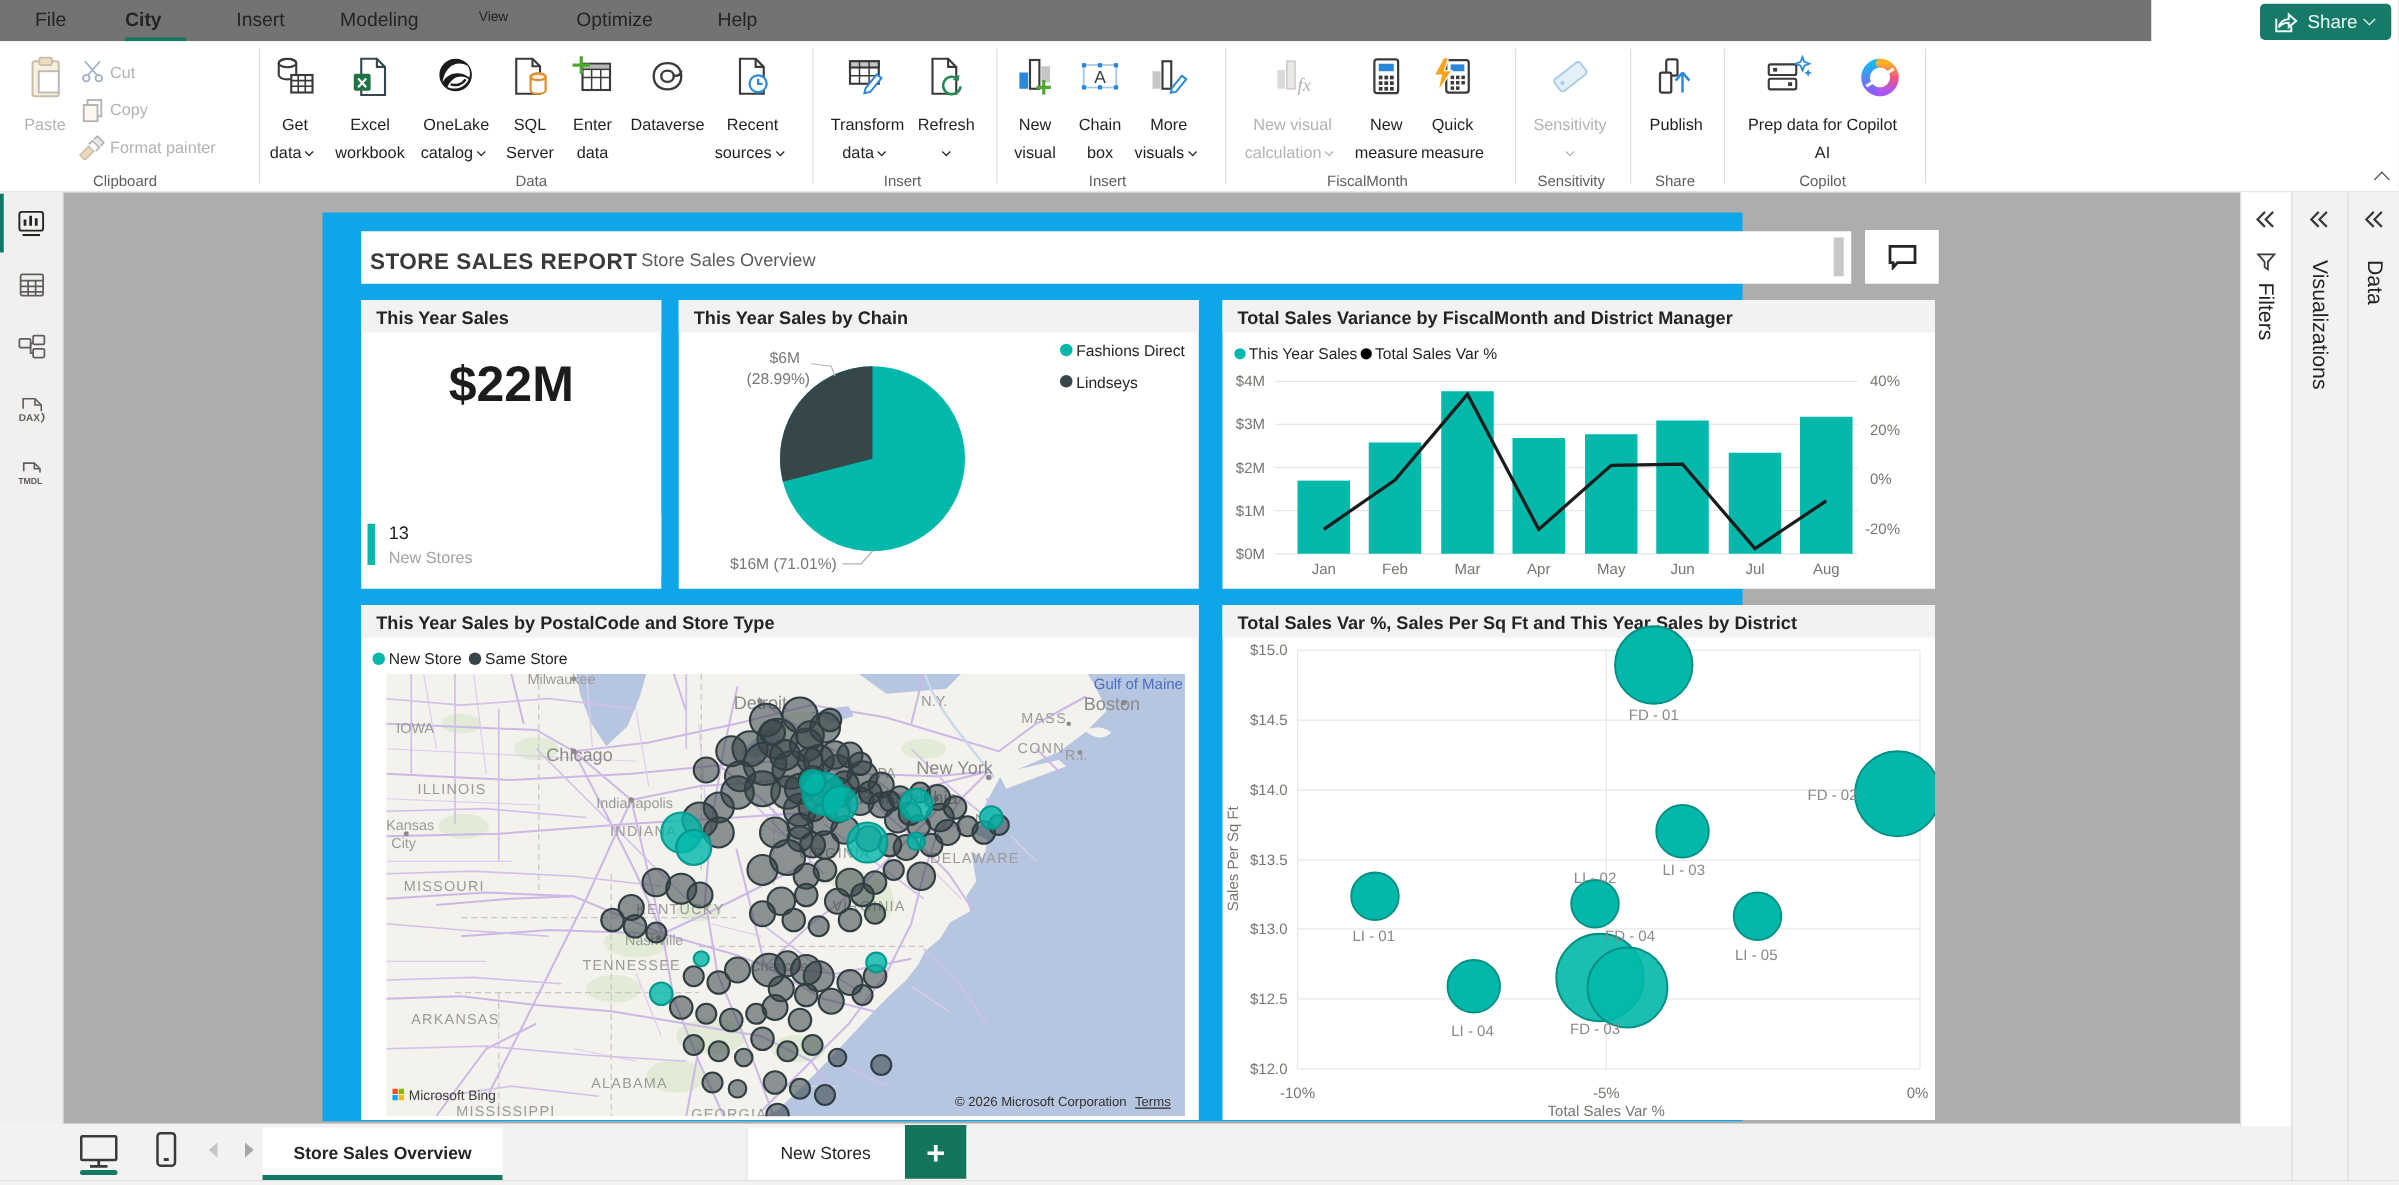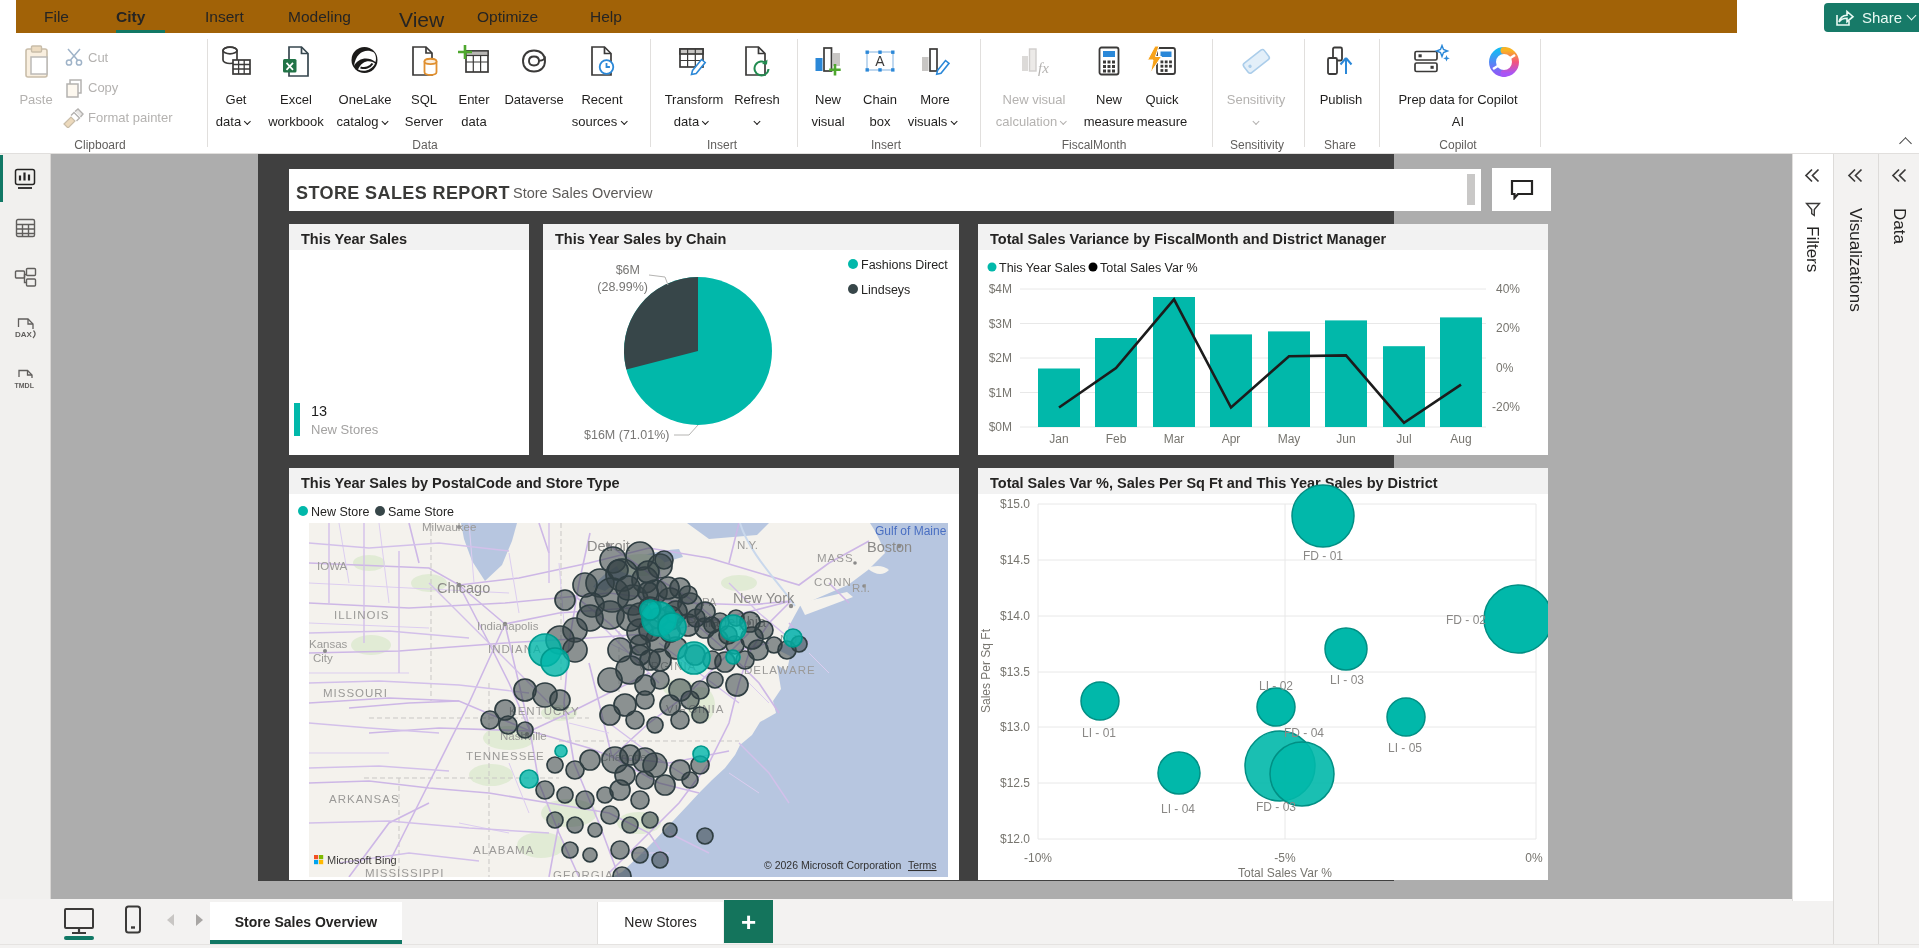--- a/index.html
+++ b/index.html
@@ -13,27 +13,27 @@
 .glab{position:absolute;top:138px;font-size:12px;color:#605e5c;white-space:nowrap;transform:translateX(-50%)}
 .gsep{position:absolute;top:39px;width:1px;height:108px;background:#e1dfdd}
 .ricon{position:absolute}
 .ctitle{position:absolute;left:12px;top:7px;font-size:14.5px;font-weight:bold;color:#252423;white-space:nowrap}
 .card{position:absolute;background:#fff}
 .tstrip{position:absolute;left:0;top:0;right:0;height:26px;background:#f2f2f2}
 </style>
 </head>
 <body>
 
-<div class="abs" style="left:16px;top:0;width:1721px;height:33px;background:#a16207">
+<div class="abs" style="left:0;top:0;width:1721px;height:33px;background:#737373">
   <div class="abs" style="left:28px;top:8px;font-size:15.5px">File</div>
   <div class="abs" style="left:100px;top:8px;font-size:15.5px;font-weight:bold;color:#252423">City</div>
   <div class="abs" style="left:100px;top:30px;width:49px;height:3px;background:#117865"></div>
   <div class="abs" style="left:189px;top:8px;font-size:15.5px">Insert</div>
   <div class="abs" style="left:272px;top:8px;font-size:15.5px">Modeling</div>
-  <div class="abs" style="left:383px;top:8px;font-size:21px">View</div>
+  <div class="abs" style="left:383px;top:8px;font-size:11px">View</div>
   <div class="abs" style="left:461px;top:8px;font-size:15.5px">Optimize</div>
   <div class="abs" style="left:574px;top:8px;font-size:15.5px">Help</div>
 
   <div class="abs" style="left:1808px;top:3px;width:105px;height:29px;background:#177a68;border-radius:4px;color:#eafaf4">
     <svg class="abs" style="left:11px;top:5px" width="20" height="19" viewBox="0 0 20 19" fill="none" stroke="#eafaf4" stroke-width="1.6">
       <path d="M2 7 v10 h12 v-4"></path>
       <path d="M4 14 C5 9.5 8 7.5 12 7.3 L12 3.5 L18 8.7 L12 13.7 L12 10.2 C9 10.2 6 11 4 14 Z"></path>
     </svg>
     <div class="abs" style="left:38px;top:6px;font-size:15px">Share</div>
     <div class="abs" style="left:84px;top:9px;width:7px;height:7px;border-right:1.7px solid #eafaf4;border-bottom:1.7px solid #eafaf4;transform:rotate(45deg)"></div>
@@ -316,37 +316,38 @@
   </svg>
 
   <svg class="abs" style="left:14px;top:214px" width="23" height="23" viewBox="0 0 23 23" fill="none" stroke="#605e5c" stroke-width="1.3">
     <path d="M5 9 V2.5 h8.5 L18 7 v3"></path>
     <path d="M13.5 2.5 V7 H18"></path>
     <text x="0.5" y="19.5" font-family="Liberation Sans" font-size="7" font-weight="bold" fill="#605e5c" stroke="none">TMDL</text>
   </svg>
 </div>
 
 <div class="abs" style="left:51px;top:154px;width:1741px;height:745px;background:#adadad">
-  <div class="abs" id="page" style="left:207px;top:0;width:1136px;height:727px;background:#404040">
+  <div class="abs" id="page" style="left:207px;top:16px;width:1136px;height:727px;background:#0ea5e9">
 
     <div class="card" style="left:31px;top:15px;width:1192px;height:42px">
       <div class="abs" style="left:7px;top:14px;font-size:18px;font-weight:bold;color:#3a3a38;letter-spacing:0.4px">STORE SALES REPORT</div>
       <div class="abs" style="left:224px;top:16px;font-size:14.5px;color:#5d5b59">Store Sales Overview</div>
       <div class="abs" style="left:1178px;top:5px;width:8px;height:31px;background:#c9c8c7"></div>
     </div>
 
     <div class="card" style="left:1234px;top:14px;width:59px;height:43px">
       <svg class="abs" style="left:18px;top:11px" width="24" height="21" viewBox="0 0 24 21" fill="none" stroke="#252423" stroke-width="2.2">
         <path d="M2 2 H22 V15 H8 L4.5 19 V15 H2 Z"></path>
       </svg>
     </div>
 
     <div class="card" style="left:31px;top:70px;width:240px;height:231px">
       <div class="tstrip"></div>
         <div class="ctitle">This Year Sales</div>
+      <div class="abs" style="left:0;top:38px;width:240px;height:60px;text-align:center;font-size:40px;font-weight:bold;color:#1c1c1c;line-height:60px">$22M</div>
       <div class="abs" style="left:0;top:171px;width:240px;height:49px;background:#fff">
         <div class="abs" style="left:5px;top:8px;width:6px;height:33px;background:#01b8aa"></div>
         <div class="abs" style="left:22px;top:8px;font-size:14.5px;color:#1c1c1c">13</div>
         <div class="abs" style="left:22px;top:27px;font-size:13px;color:#a3a2a1">New Stores</div>
       </div>
     </div>
 
     <div class="card" style="left:285px;top:70px;width:416px;height:231px">
       <div class="tstrip"></div>
         <div class="ctitle">This Year Sales by Chain</div>

